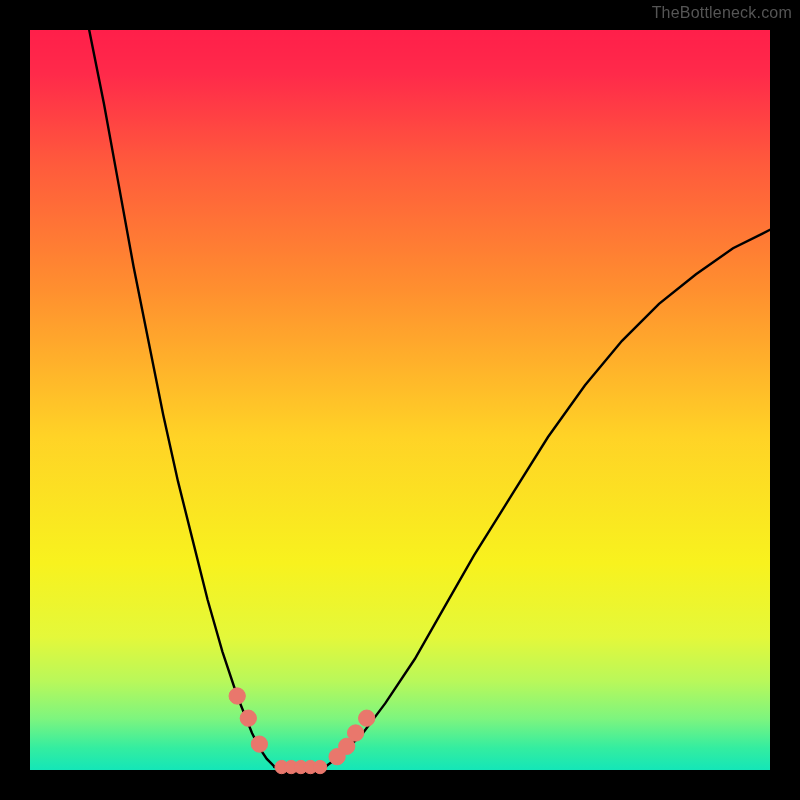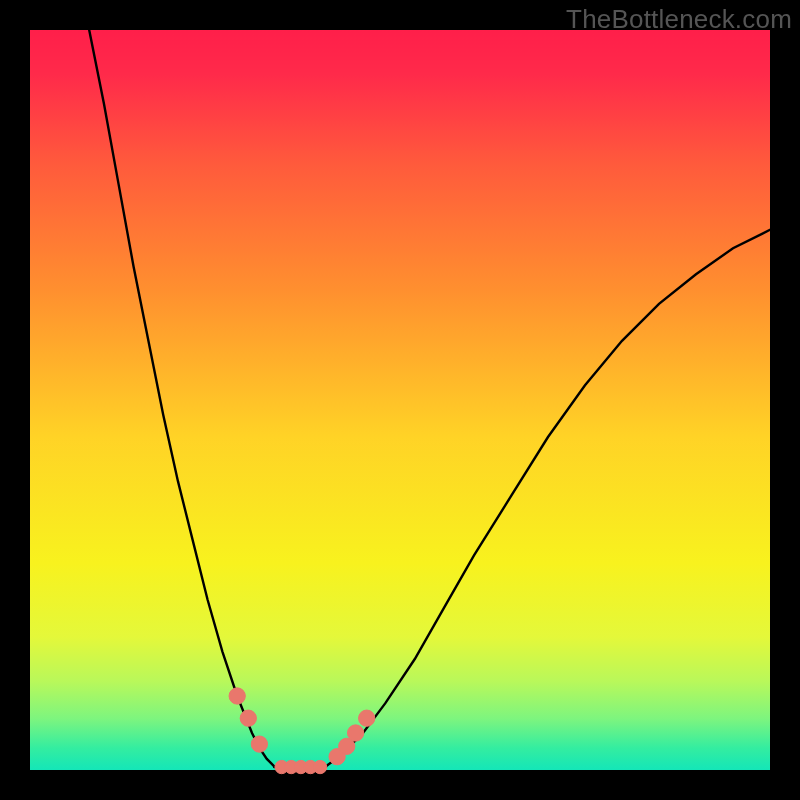--- a/index.html
+++ b/index.html
@@ -14,21 +14,21 @@
     position: relative;
     width: 800px;
     height: 800px;
     background: #000;
   }
   .watermark {
     position: absolute;
     top: 4px;
     right: 8px;
     color: #555;
-    font-size: 26px;
+    font-size: 16px;
     font-weight: 500;
     z-index: 10;
     letter-spacing: 0.2px;
   }
   svg {
     position: absolute;
     top: 0;
     left: 0;
   }
 </style>

